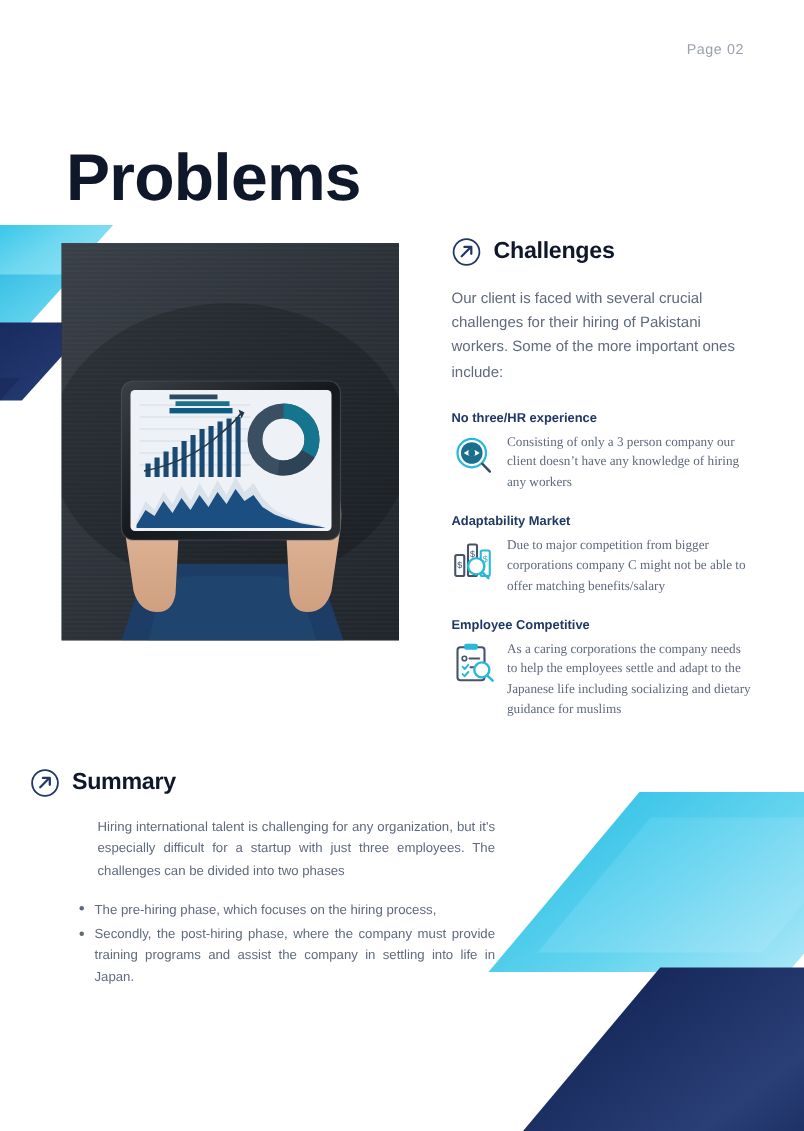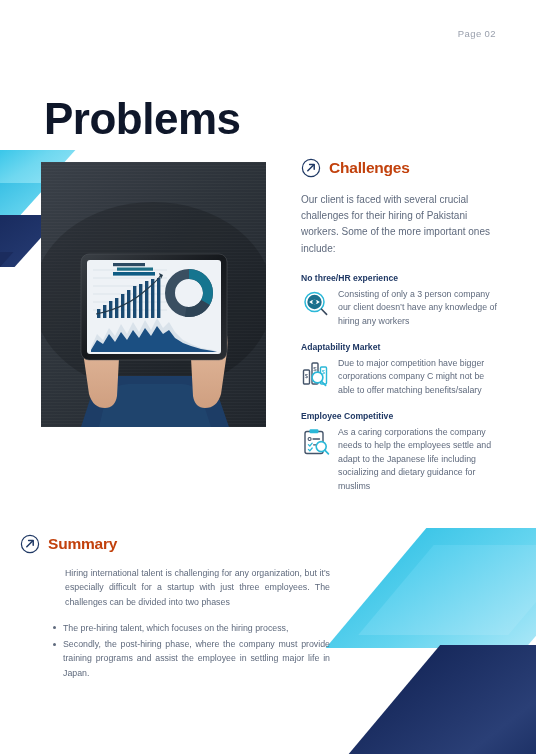--- a/index.html
+++ b/index.html
@@ -113,21 +113,21 @@
     gap: 8px;
     margin-bottom: 14px;
   }
   .sec-head .circle-arrow {
     width: 20px; height: 20px;
     flex: 0 0 20px;
   }
   .sec-head .sec-title {
     font-size: 15.5px;
     font-weight: 700;
-    color: #c2410c;
+    color: #0f172a;
     letter-spacing: -0.2px;
   }
 
   .intro {
     font-size: 10px;
     line-height: 1.62;
     color: #5f6a7d;
     margin-bottom: 16px;
   }
 
@@ -146,26 +146,27 @@
   .item-icon {
     flex: 0 0 30px;
     width: 30px; height: 30px;
     margin-top: 1px;
   }
   .item-icon svg { display: block; width: 100%; height: 100%; }
   .item-text {
     font-size: 8.8px;
     line-height: 1.55;
     color: #5f6a7d;
+    font-family: Liberation Serif, serif;
   }
 
   
   .summary {
     position: absolute;
-    left: 20px; top: 534px;
+    left: 20px; top: 512px;
     width: 310px;
   }
   .summary .sec-head { margin-bottom: 12px; }
   .summary-body {
     padding-left: 29px;
   }
   .summary-para {
     font-size: 8.8px;
     line-height: 1.62;
     color: #5f6a7d;
@@ -342,21 +343,21 @@
             <rect x="2.5" y="12" width="6" height="14" rx="1" fill="none" stroke="#44546a" stroke-width="1.4"></rect>
             <text x="5.5" y="20.4" font-size="6" fill="#44546a" text-anchor="middle" font-family="Liberation Sans, sans-serif">$</text>
             <rect x="11" y="5" width="6" height="21" rx="1" fill="none" stroke="#44546a" stroke-width="1.4"></rect>
             <text x="14" y="13.4" font-size="6" fill="#44546a" text-anchor="middle" font-family="Liberation Sans, sans-serif">$</text>
             <rect x="19.5" y="9" width="6" height="17" rx="1" fill="none" stroke="#2bb8d8" stroke-width="1.4"></rect>
             <text x="22.5" y="16.4" font-size="6" fill="#2bb8d8" text-anchor="middle" font-family="Liberation Sans, sans-serif">$</text>
             <circle cx="16.5" cy="19.5" r="5.4" fill="#ffffff" stroke="#2bb8d8" stroke-width="1.6"></circle>
             <path d="M20.4 23.4 L24.6 27.4" stroke="#2bb8d8" stroke-width="1.7" stroke-linecap="round" fill="none"></path>
           </svg>
         </span>
-        <span class="item-text">Due to major competition have bigger corporations company C might not be able to offer matching benefits/salary</span>
+        <span class="item-text">Due to major competition from bigger corporations company C might not be able to offer matching benefits/salary</span>
       </div>
     </div>
 
     <div class="item">
       <div class="item-title">Employee Competitive</div>
       <div class="item-body">
         <span class="item-icon">
           <svg viewBox="0 0 30 30">
             <rect x="4" y="4.5" width="18" height="22" rx="2" fill="none" stroke="#44546a" stroke-width="1.4"></rect>
             <rect x="8.5" y="2.2" width="9" height="4" rx="1.2" fill="#2bb8d8"></rect>
@@ -383,19 +384,19 @@
           <path d="M6.8 12.8 L12.6 7.0" stroke="#1f3864" stroke-width="1.5" stroke-linecap="round" fill="none"></path>
           <path d="M8.6 6.6 L13.2 6.6 L13.2 11.2" stroke="#1f3864" stroke-width="1.5" stroke-linecap="round" stroke-linejoin="round" fill="none"></path>
         </svg>
       </span>
       <span class="sec-title">Summary</span>
     </div>
 
     <div class="summary-body">
       <p class="summary-para">Hiring international talent is challenging for any organization, but it's especially difficult for a startup with just three employees. The challenges can be divided into two phases</p>
       <ul class="summary-list">
-        <li>The pre-hiring talent, which focuses on the hiring process,</li>
-        <li>Secondly, the post-hiring phase, where the company must provide training programs and assist the employee in settling major life in Japan.</li>
+        <li>The pre-hiring phase, which focuses on the hiring process,</li>
+        <li>Secondly, the post-hiring phase, where the company must provide training programs and assist the company in settling into life in Japan.</li>
       </ul>
     </div>
   </div>
 
 </div>
 
 </body></html>

